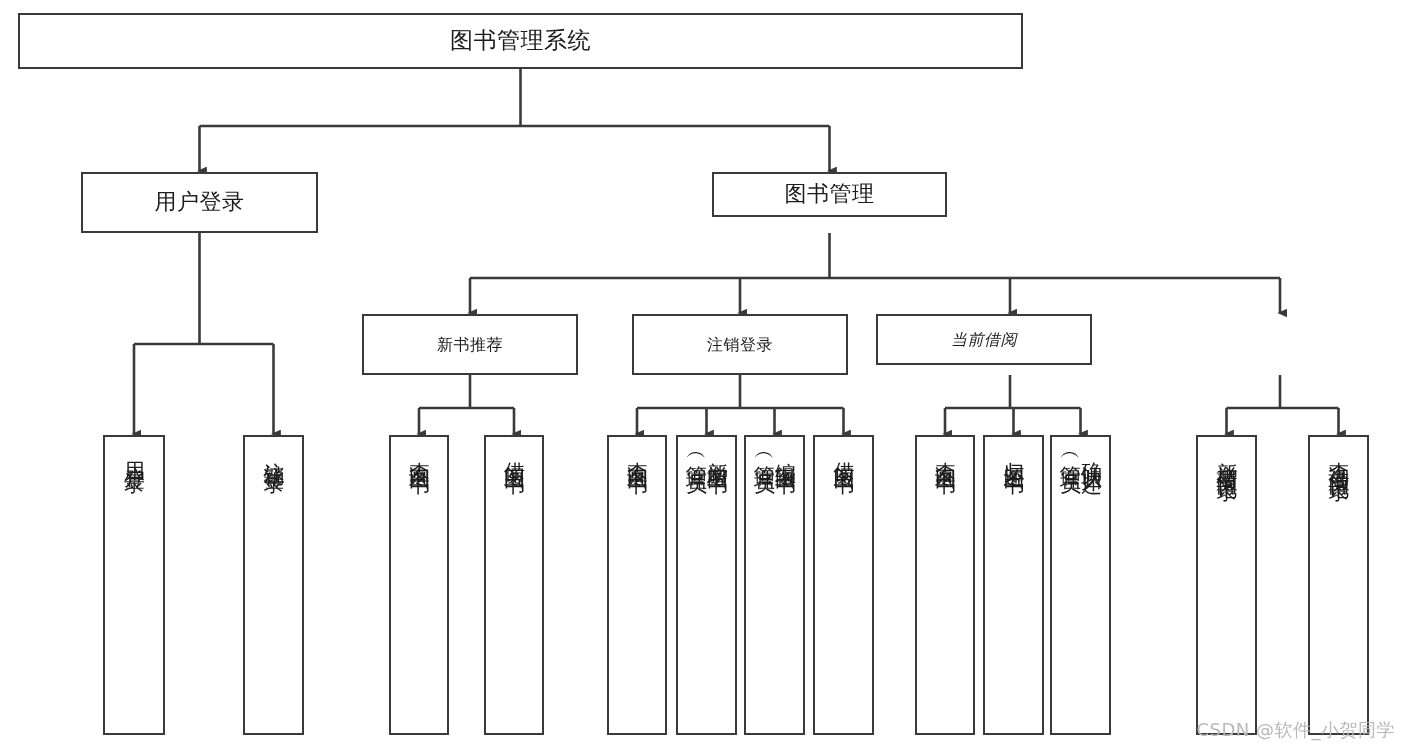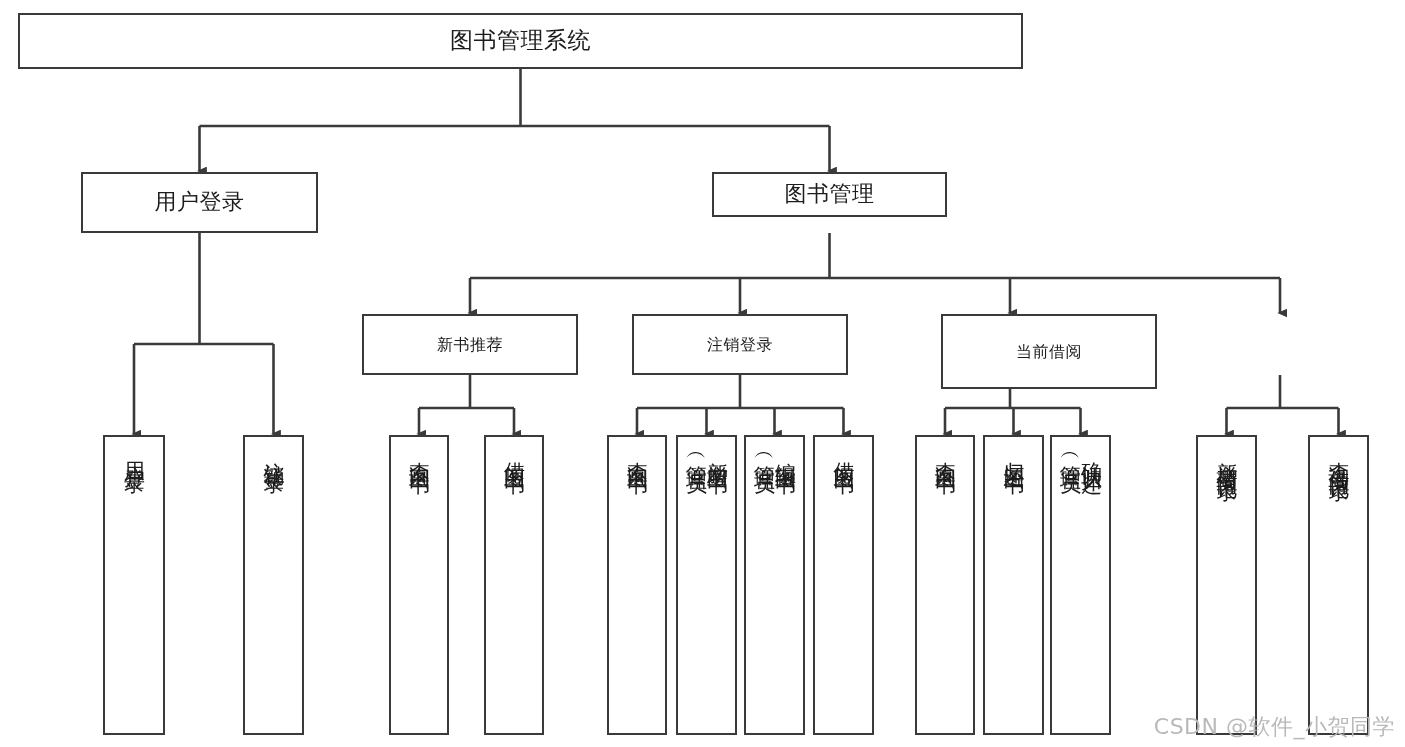--- a/index.html
+++ b/index.html
@@ -51,21 +51,21 @@
     writing-mode: vertical-rl;
     text-orientation: upright;
     letter-spacing: 4px;
     line-height: 1;
     text-align: left;
   }
   #watermark {
     position: absolute;
     right: 10px;
     bottom: 5px;
-    font-size: 22px;
+    font-size: 18px;
     color: #b9b9b9;
     letter-spacing: 0.5px;
     white-space: nowrap;
     pointer-events: none;
   }
 </style>
 </head>
 <body>
 
 <div id="diagram-root">
@@ -123,21 +123,21 @@
   <div class="node-box level1" style="left: 712px; top: 172px; width: 235px; height: 45px;">
     <span class="node-label">图书管理</span>
   </div>
 
   <div class="node-box level2" style="left: 362px; top: 314px; width: 216px; height: 61px;">
     <span class="node-label">新书推荐</span>
   </div>
   <div class="node-box level2" style="left: 632px; top: 314px; width: 216px; height: 61px;">
     <span class="node-label">注销登录</span>
   </div>
-  <div class="node-box level2" style="left: 941px; top: 314px; width: 216px; height: 75px;">
+  <div class="node-box level2" style="left: 876px; top: 314px; width: 216px; height: 51px; font-style: italic;">
     <span class="node-label">当前借阅</span>
   </div>
 
   <div class="node-box leaf" style="left: 103px; top: 435px; width: 62px; height: 300px;">
     <span class="node-label">用户登录</span>
   </div>
   <div class="node-box leaf" style="left: 243px; top: 435px; width: 61px; height: 300px;">
     <span class="node-label">注销登录</span>
   </div>
   <div class="node-box leaf" style="left: 389px; top: 435px; width: 60px; height: 300px;">

